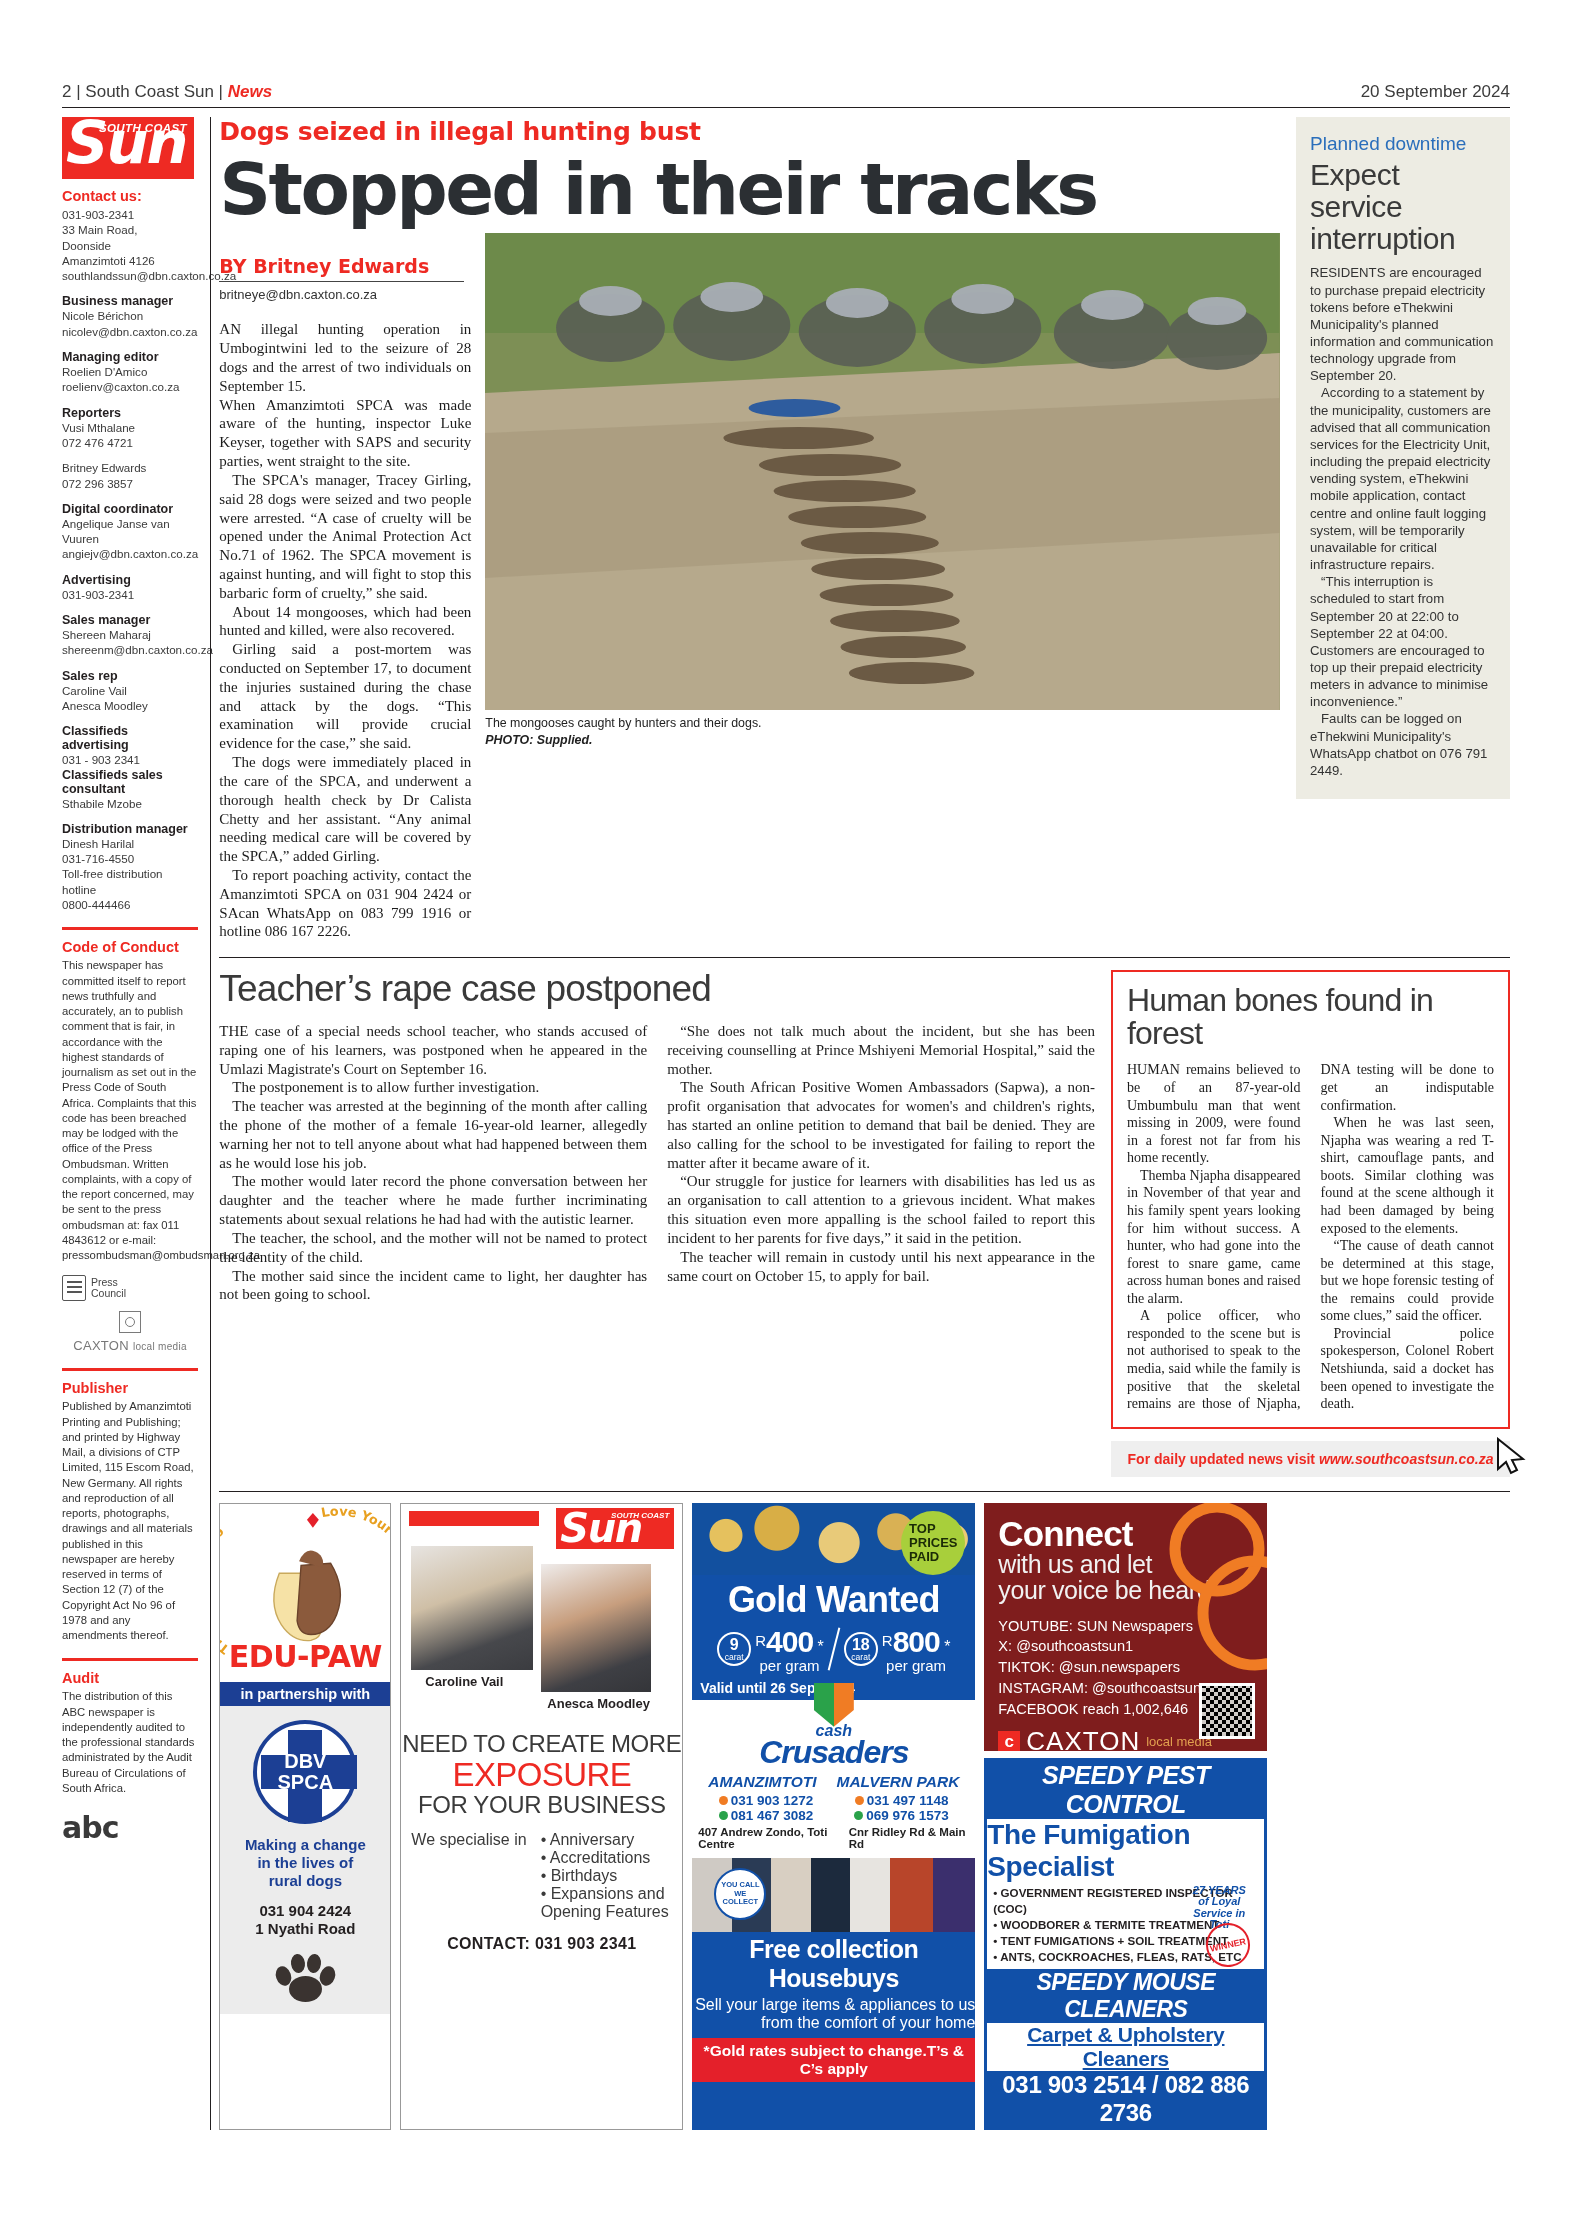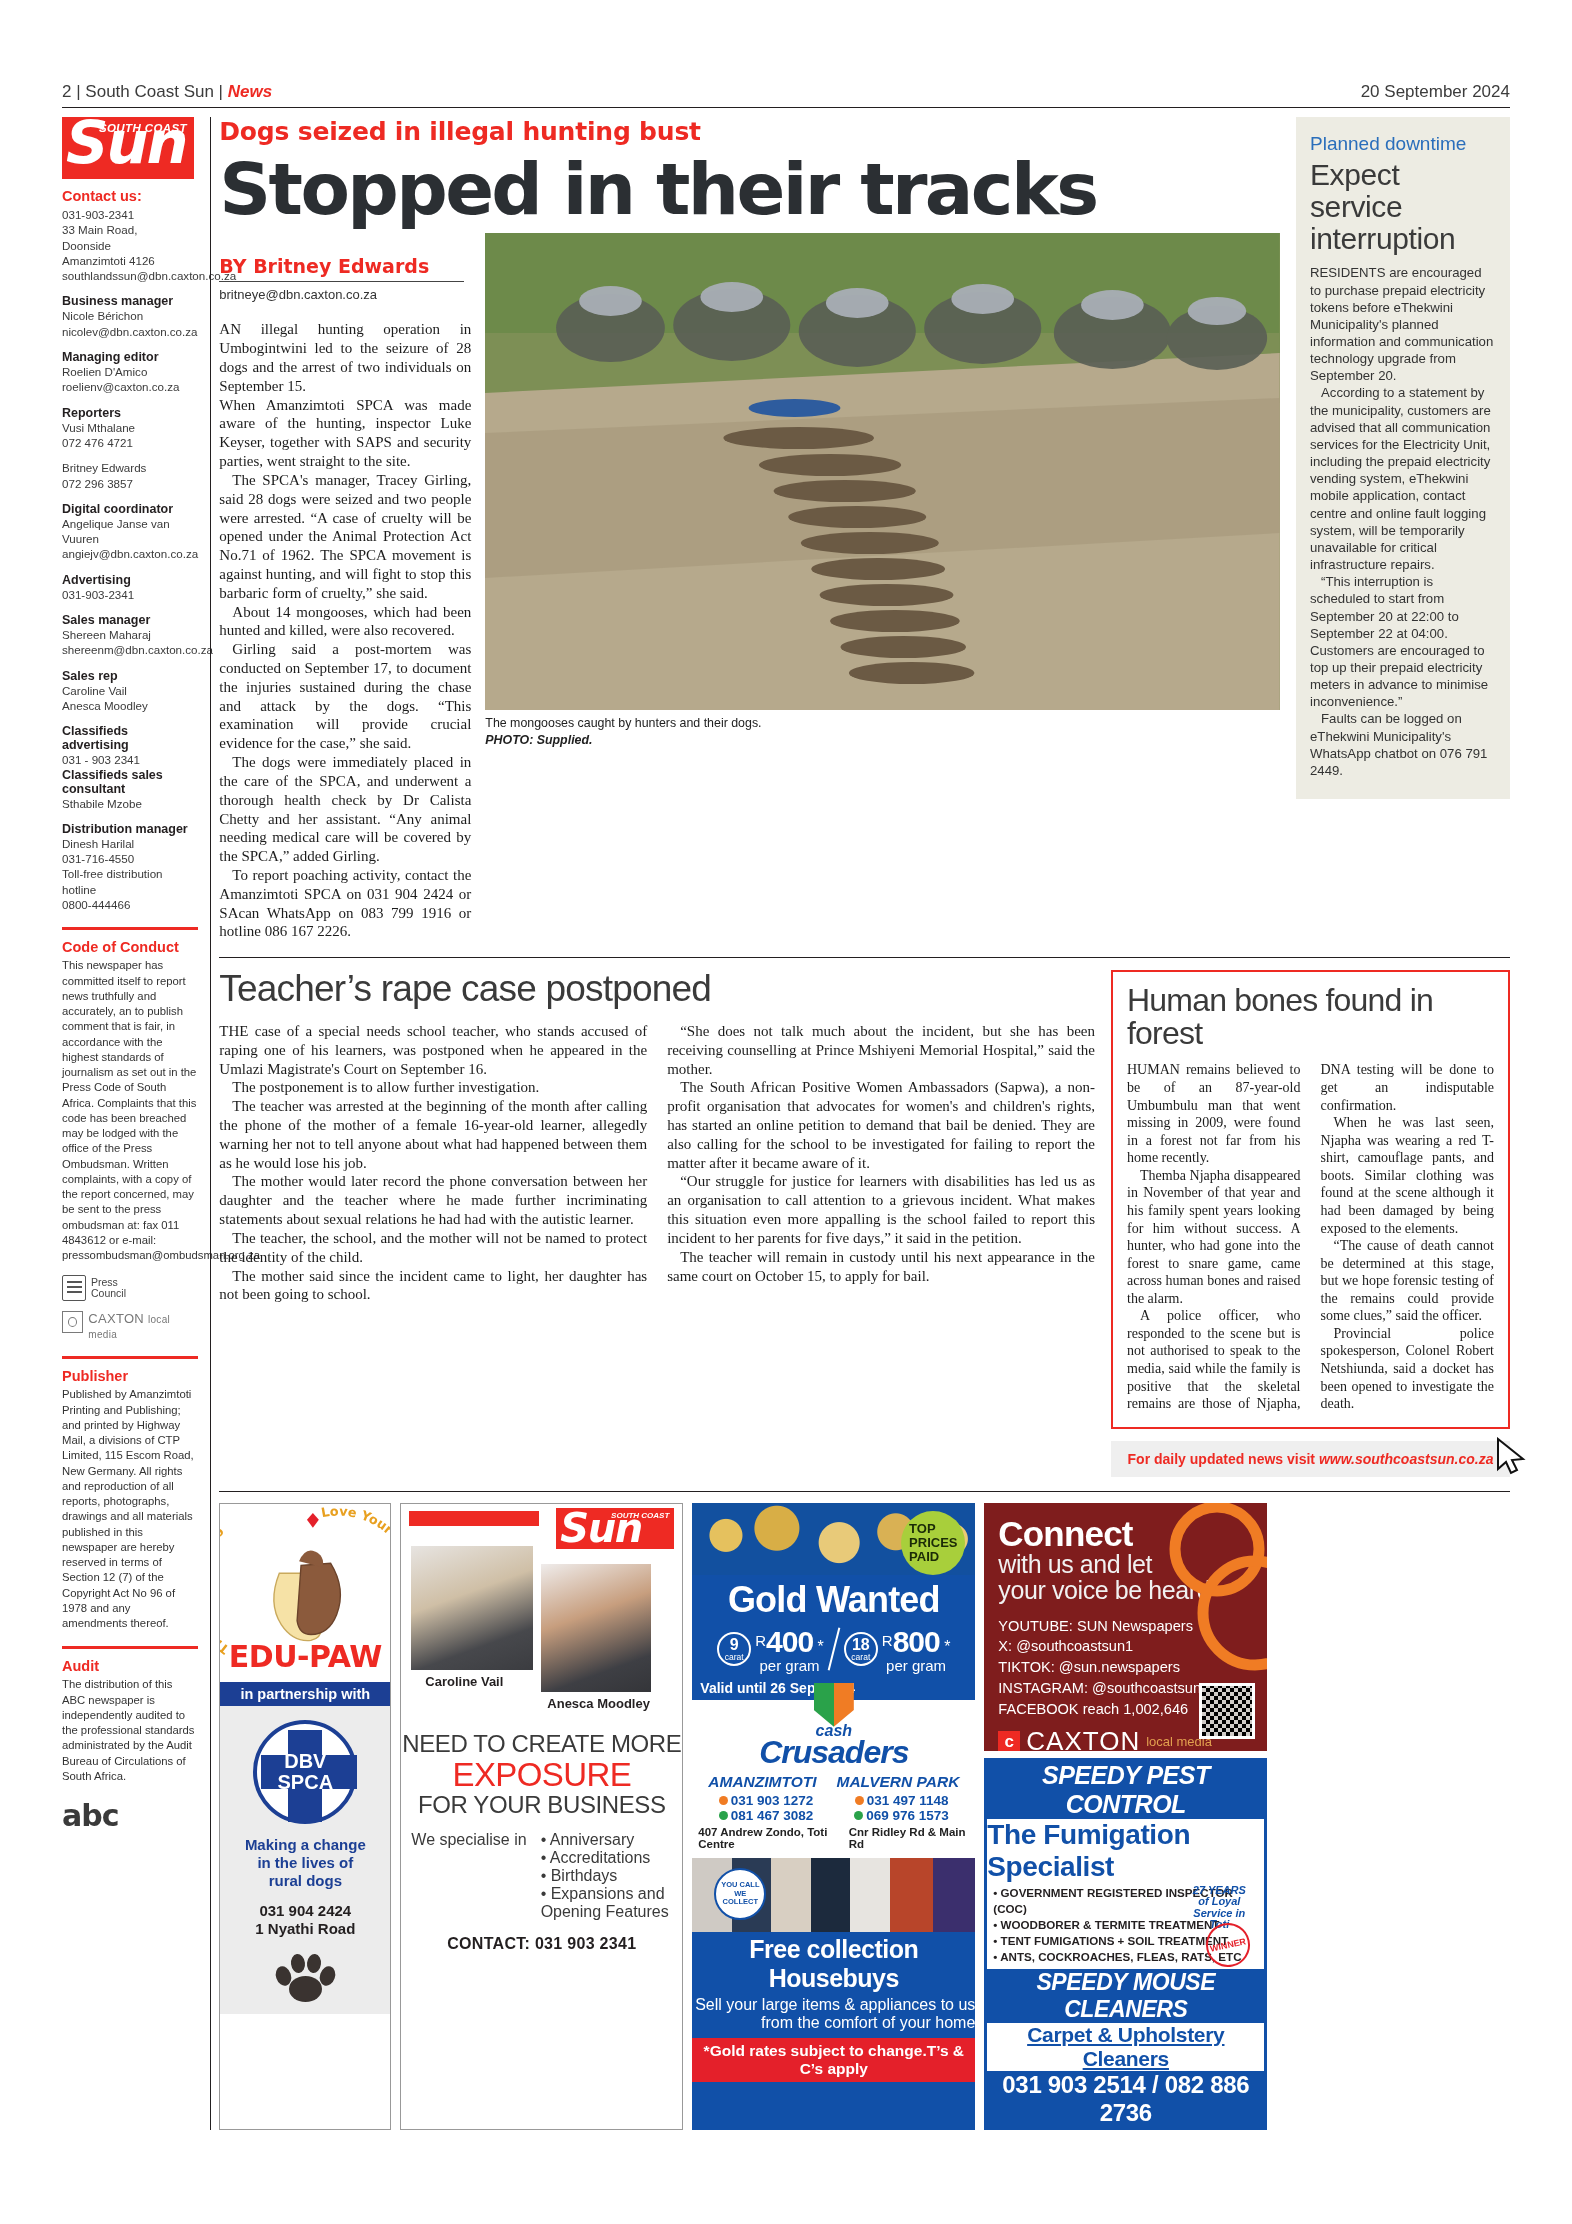--- a/index.html
+++ b/index.html
@@ -39,21 +39,21 @@
   .rail-sub { font-weight:bold; font-size:12.5px; margin:11px 0 0; color:#231f20; }
   .rail-p { font-size:11.6px; line-height:1.32; color:#3a3a3a; }
   .rail-rule { border:0; border-top:3px solid #ee2a23; margin:15px 0 8px; }
   .rail-body { font-size:11.3px; line-height:1.35; color:#333; }
   .press-council { display:flex; align-items:center; gap:5px; margin:12px 0 4px; }
   .pc-box { width:24px; height:26px; border:1.6px solid #555; border-radius:2px;
             position:relative; }
   .pc-box:after { content:""; position:absolute; left:4px; top:5px; width:15px; height:2px;
             background:#555; box-shadow:0 5px 0 #555, 0 10px 0 #555; }
   .pc-txt { font-size:10.5px; color:#444; line-height:1.12; }
-  .caxton-rail { display:flex; gap:5px; margin:10px 0; }
+  .caxton-rail { display:flex; align-items:center; gap:5px; margin:10px 0;flex-direction:column; }
   .cx-sq { width:22px; height:22px; border:1.5px solid #7a7a7a; position:relative; }
   .cx-sq:after { content:""; position:absolute; inset:5px; border:1.5px solid #7a7a7a;
                  border-radius:50%; }
   .cx-word { font-size:13px; color:#555; letter-spacing:.3px; }
   .cx-word span { font-size:10px; color:#777; }
   .abc { font-family:"DejaVu Sans", sans-serif; font-size:30px; font-weight:bold;
          color:#3a3a3a; letter-spacing:-1px; margin-top:14px; }
 
   
   .kicker { color:#ee2a23; font-weight:bold; font-size:25px; letter-spacing:-.2px;

